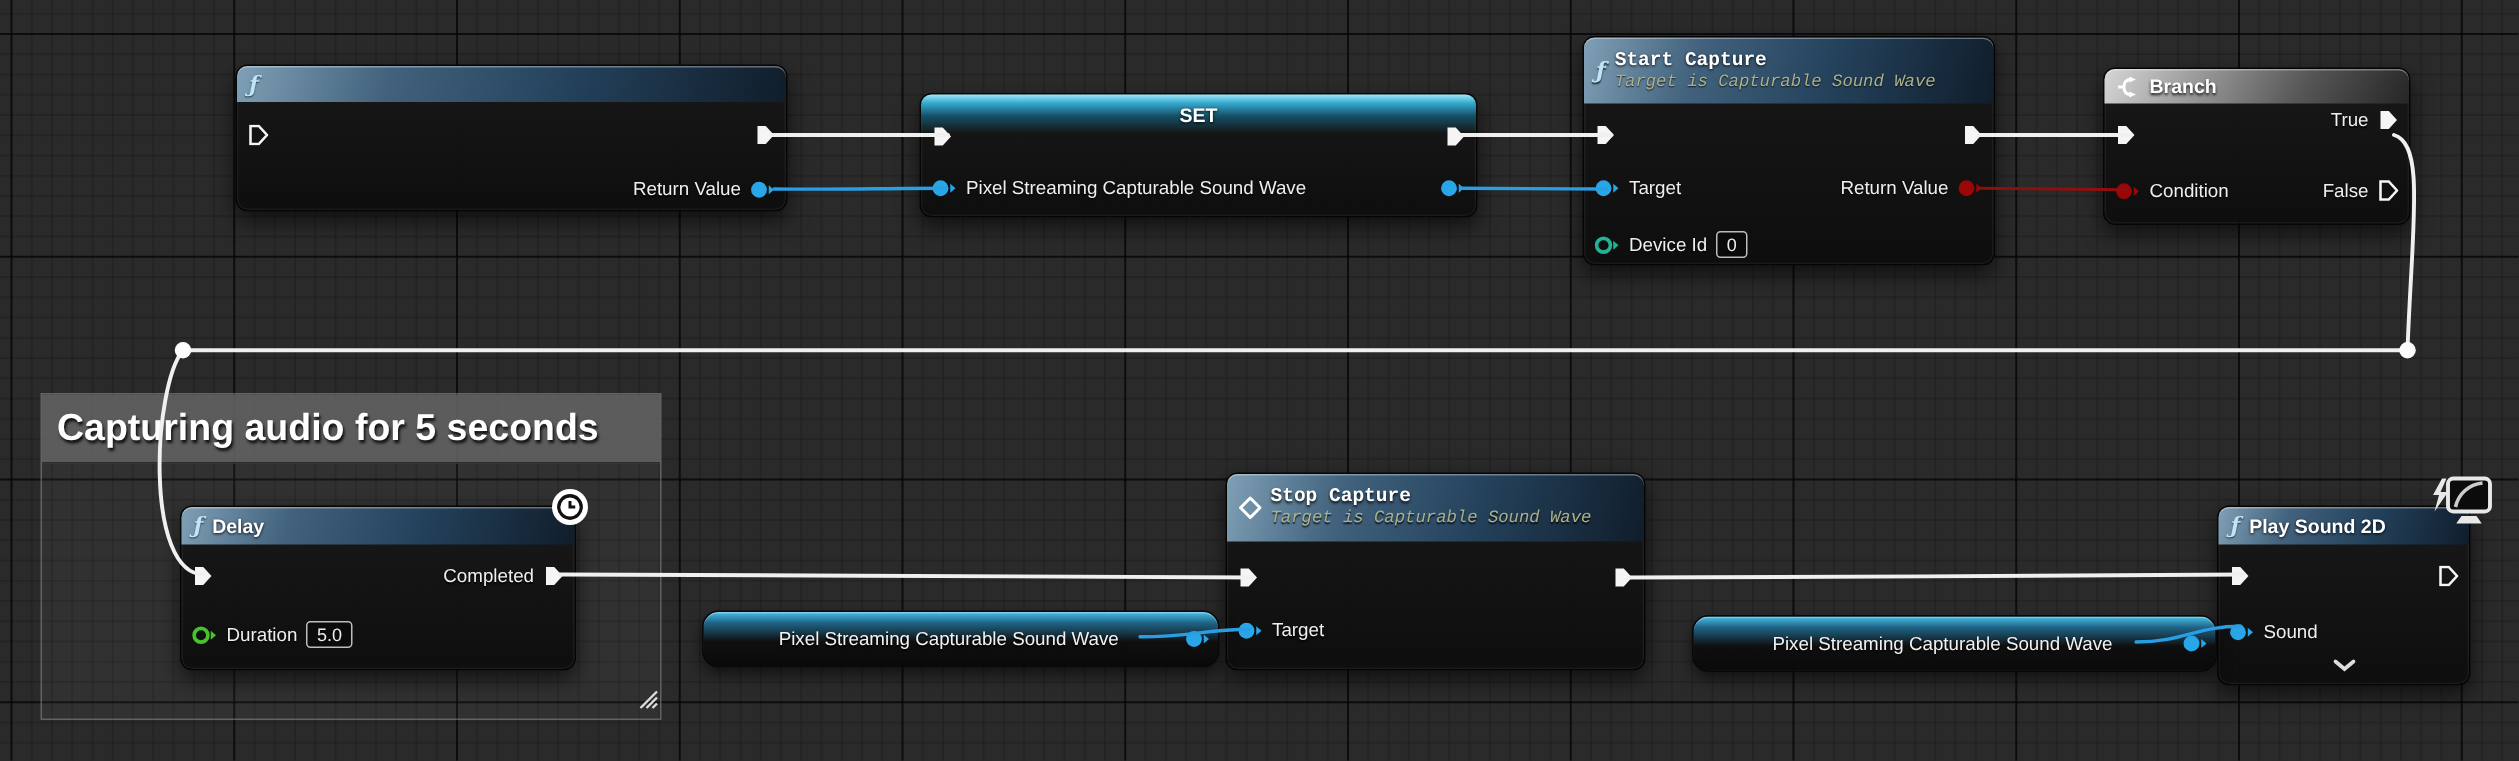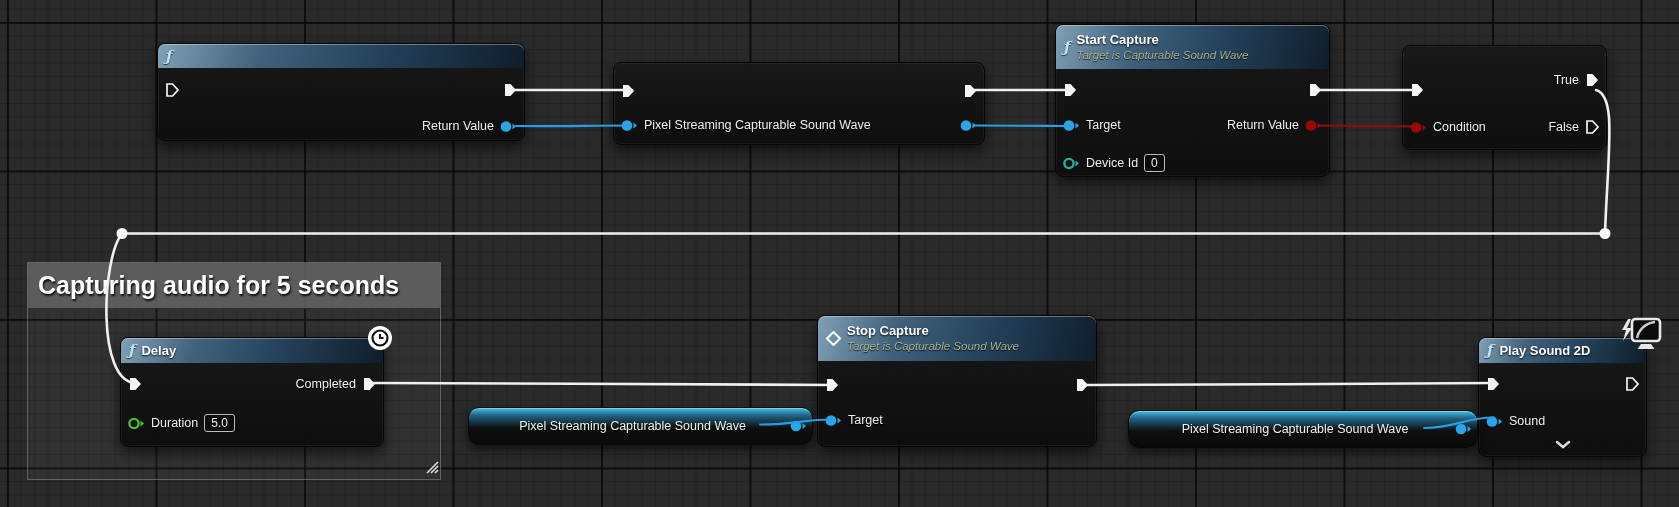--- a/index.html
+++ b/index.html
@@ -22,21 +22,21 @@
     box-shadow:0 6px 14px rgba(0,0,0,.6), inset 0 0 0 1px rgba(255,255,255,.05);
   }
   .header{
     position:absolute;top:0;left:0;right:0;display:flex;align-items:center;gap:6px;
     padding:0 8px;border-radius:7px 7px 0 0;overflow:hidden;
     box-shadow:inset 0 1px 0 rgba(255,255,255,.35);
   }
   .header.fn{background:linear-gradient(105deg,#7fa0b6 0%,#41617c 28%,#24425c 60%,#101d2b 100%);}
   .header.set{background:linear-gradient(180deg,#9fe8fa 0%,#35aacf 22%,#155067 55%,rgba(10,24,32,0) 100%);justify-content:center;box-shadow:none;}
   .header.branch{background:linear-gradient(115deg,#d6d6d6 0%,#9a9a9a 30%,#565656 65%,#262626 100%);}
-  .titlecol{display:flex;flex-direction:column;line-height:1.25;}
+  .titlecol{display:flex;flex-direction:column;line-height:1.25;font-family:Liberation Mono, monospace;}
   .title{font-size:13px;font-weight:bold;color:#fff;text-shadow:0 1px 2px rgba(0,0,0,.9);white-space:nowrap;}
   .subtitle{font-size:11.5px;font-style:italic;color:#aab18c;text-shadow:0 1px 1px rgba(0,0,0,.8);white-space:nowrap;}
   .f-icon{font-family:"DejaVu Serif",serif;font-style:italic;font-weight:bold;color:#bfe4f6;font-size:15px;line-height:1;text-shadow:0 1px 1px rgba(0,0,0,.7);}
   .row{position:absolute;display:flex;align-items:center;gap:6px;height:20px;z-index:11;}
   .row.l{left:7px;}
   .row.r{right:7px;flex-direction:row-reverse;}
   .plabel{font-size:12.5px;color:#efefef;text-shadow:0 1px 1px #000;white-space:nowrap;}
   .valbox{border:1px solid #bdbdbd;border-radius:3px;background:rgba(8,8,8,.55);color:#eee;font-size:12px;padding:1px 6px;line-height:14px;text-align:center;}
   svg.pin{display:block;}
   .p-exec-f path{fill:#f5f5f5;}
@@ -113,20 +113,23 @@
   <div class="row r" style="top:72px;">
     <svg class="pin p-obj" width="17" height="13" viewBox="0 0 17 13">
         <circle cx="6" cy="6.5" r="5.3"></circle>
         <path d="M12.5 3.5 L16 6.5 L12.5 9.5 Z"></path>
       </svg>
     <span class="plabel">Return Value</span>
   </div>
 </div>
 
 <div class="node" style="left:613px;top:62px;width:370px;height:81px;">
+  <div class="header set" style="height:26px;">
+    <span class="title">SET</span>
+  </div>
   <div class="row l" style="top:18px;">
     <svg class="pin p-exec-f" width="14" height="14" viewBox="0 0 14 14">
         <path d="M2 1 h5.5 L13 7 L7.5 13 H2 Z"></path>
       </svg>
   </div>
   <div class="row r" style="top:18px;">
     <svg class="pin p-exec-f" width="14" height="14" viewBox="0 0 14 14">
         <path d="M2 1 h5.5 L13 7 L7.5 13 H2 Z"></path>
       </svg>
   </div>
@@ -181,20 +184,29 @@
     <svg class="pin p-int" width="17" height="13" viewBox="0 0 17 13">
         <circle cx="6" cy="6.5" r="4.6"></circle>
         <path d="M12.5 3.5 L16 6.5 L12.5 9.5 Z"></path>
       </svg>
     <span class="plabel">Device Id</span>
     <span class="valbox">0</span>
   </div>
 </div>
 
 <div class="node" style="left:1402px;top:45px;width:203px;height:103px;">
+  <div class="header branch" style="height:23px;">
+    <svg width="16" height="14" viewBox="0 0 16 14">
+      <path d="M1 7 h4" stroke="#fff" stroke-width="2" fill="none"></path>
+      <path d="M9.5 2 c-3.5 0 -4.5 2 -4.5 5 c0 3 1 5 4.5 5" stroke="#fff" stroke-width="2" fill="none"></path>
+      <path d="M8.5 0 l4.5 2 -4.5 2 Z" fill="#fff"></path>
+      <path d="M8.5 10 l4.5 2 -4.5 2 Z" fill="#fff"></path>
+    </svg>
+    <span class="title">Branch</span>
+  </div>
   <div class="row l" style="top:34px;">
     <svg class="pin p-exec-f" width="14" height="14" viewBox="0 0 14 14">
         <path d="M2 1 h5.5 L13 7 L7.5 13 H2 Z"></path>
       </svg>
   </div>
   <div class="row r" style="top:24px;">
     <svg class="pin p-exec-f" width="14" height="14" viewBox="0 0 14 14">
         <path d="M2 1 h5.5 L13 7 L7.5 13 H2 Z"></path>
       </svg>
     <span class="plabel">True</span>

